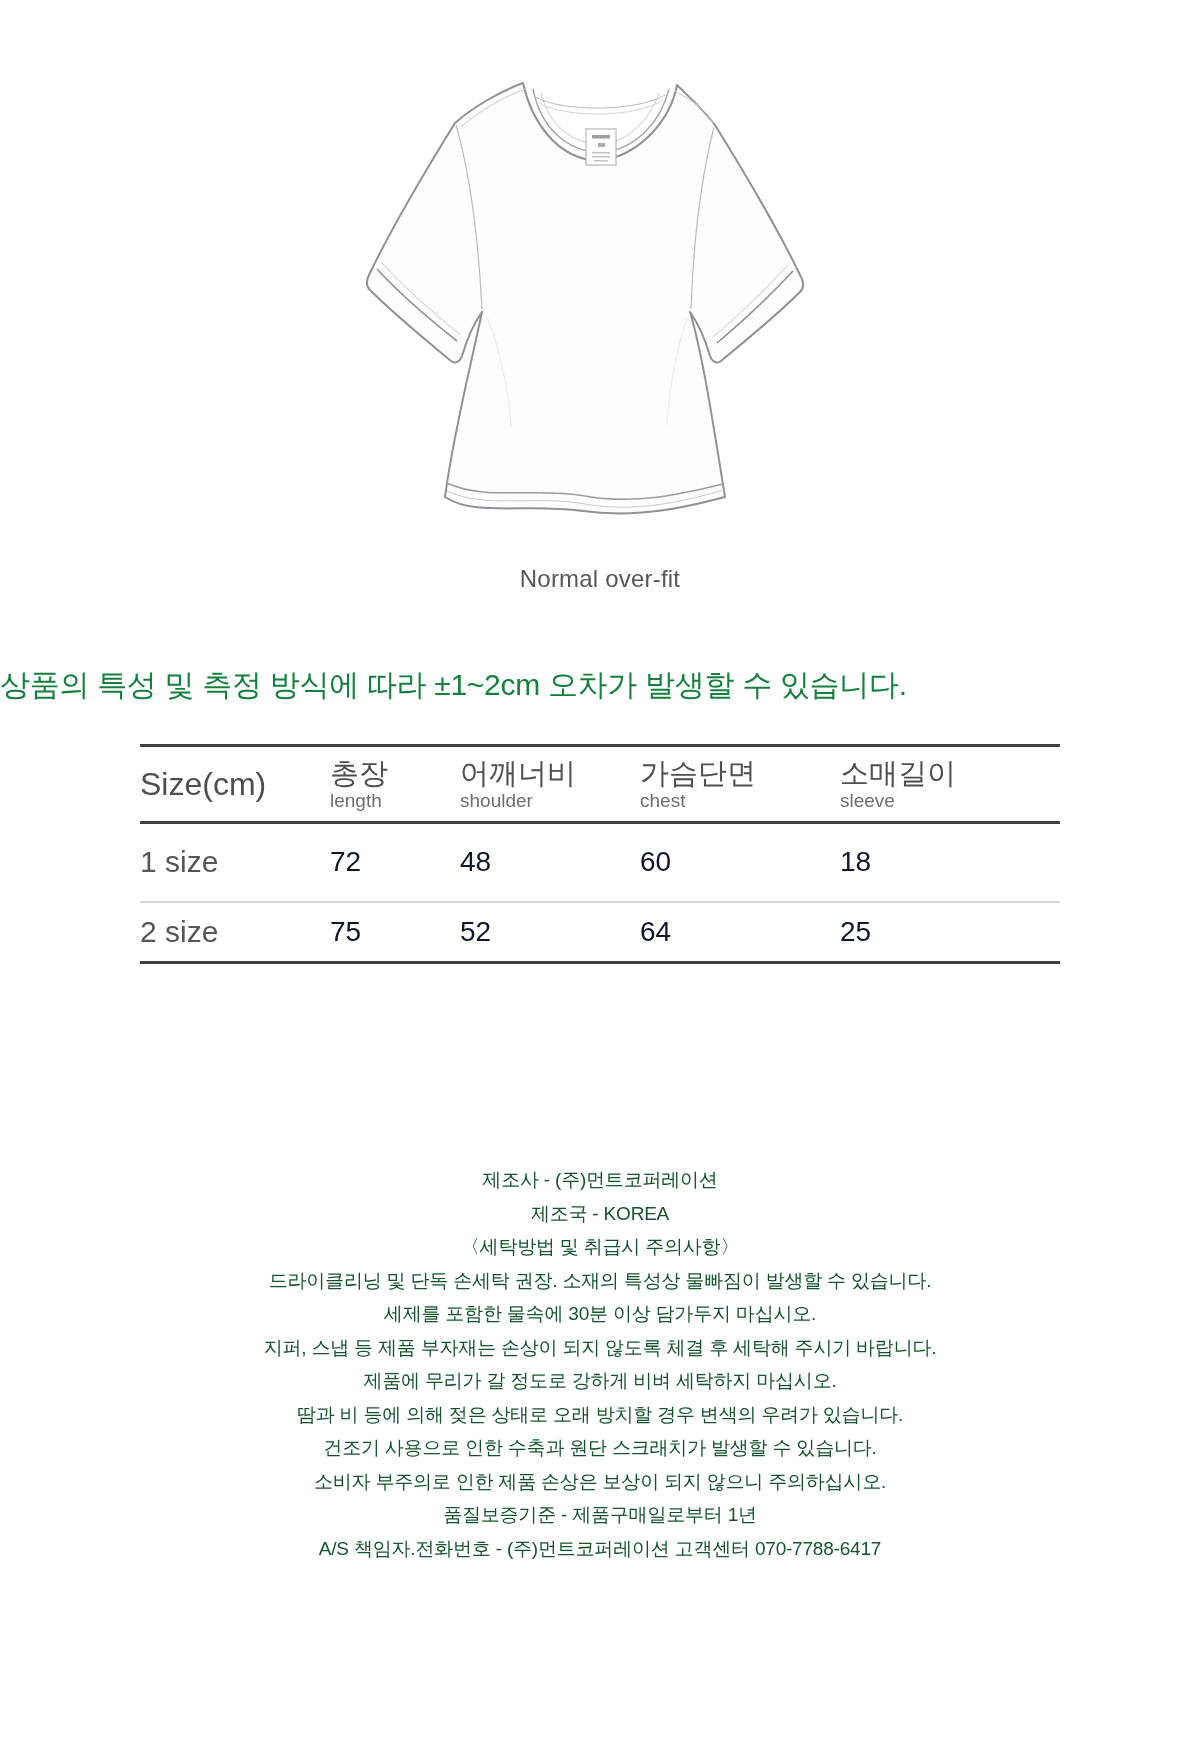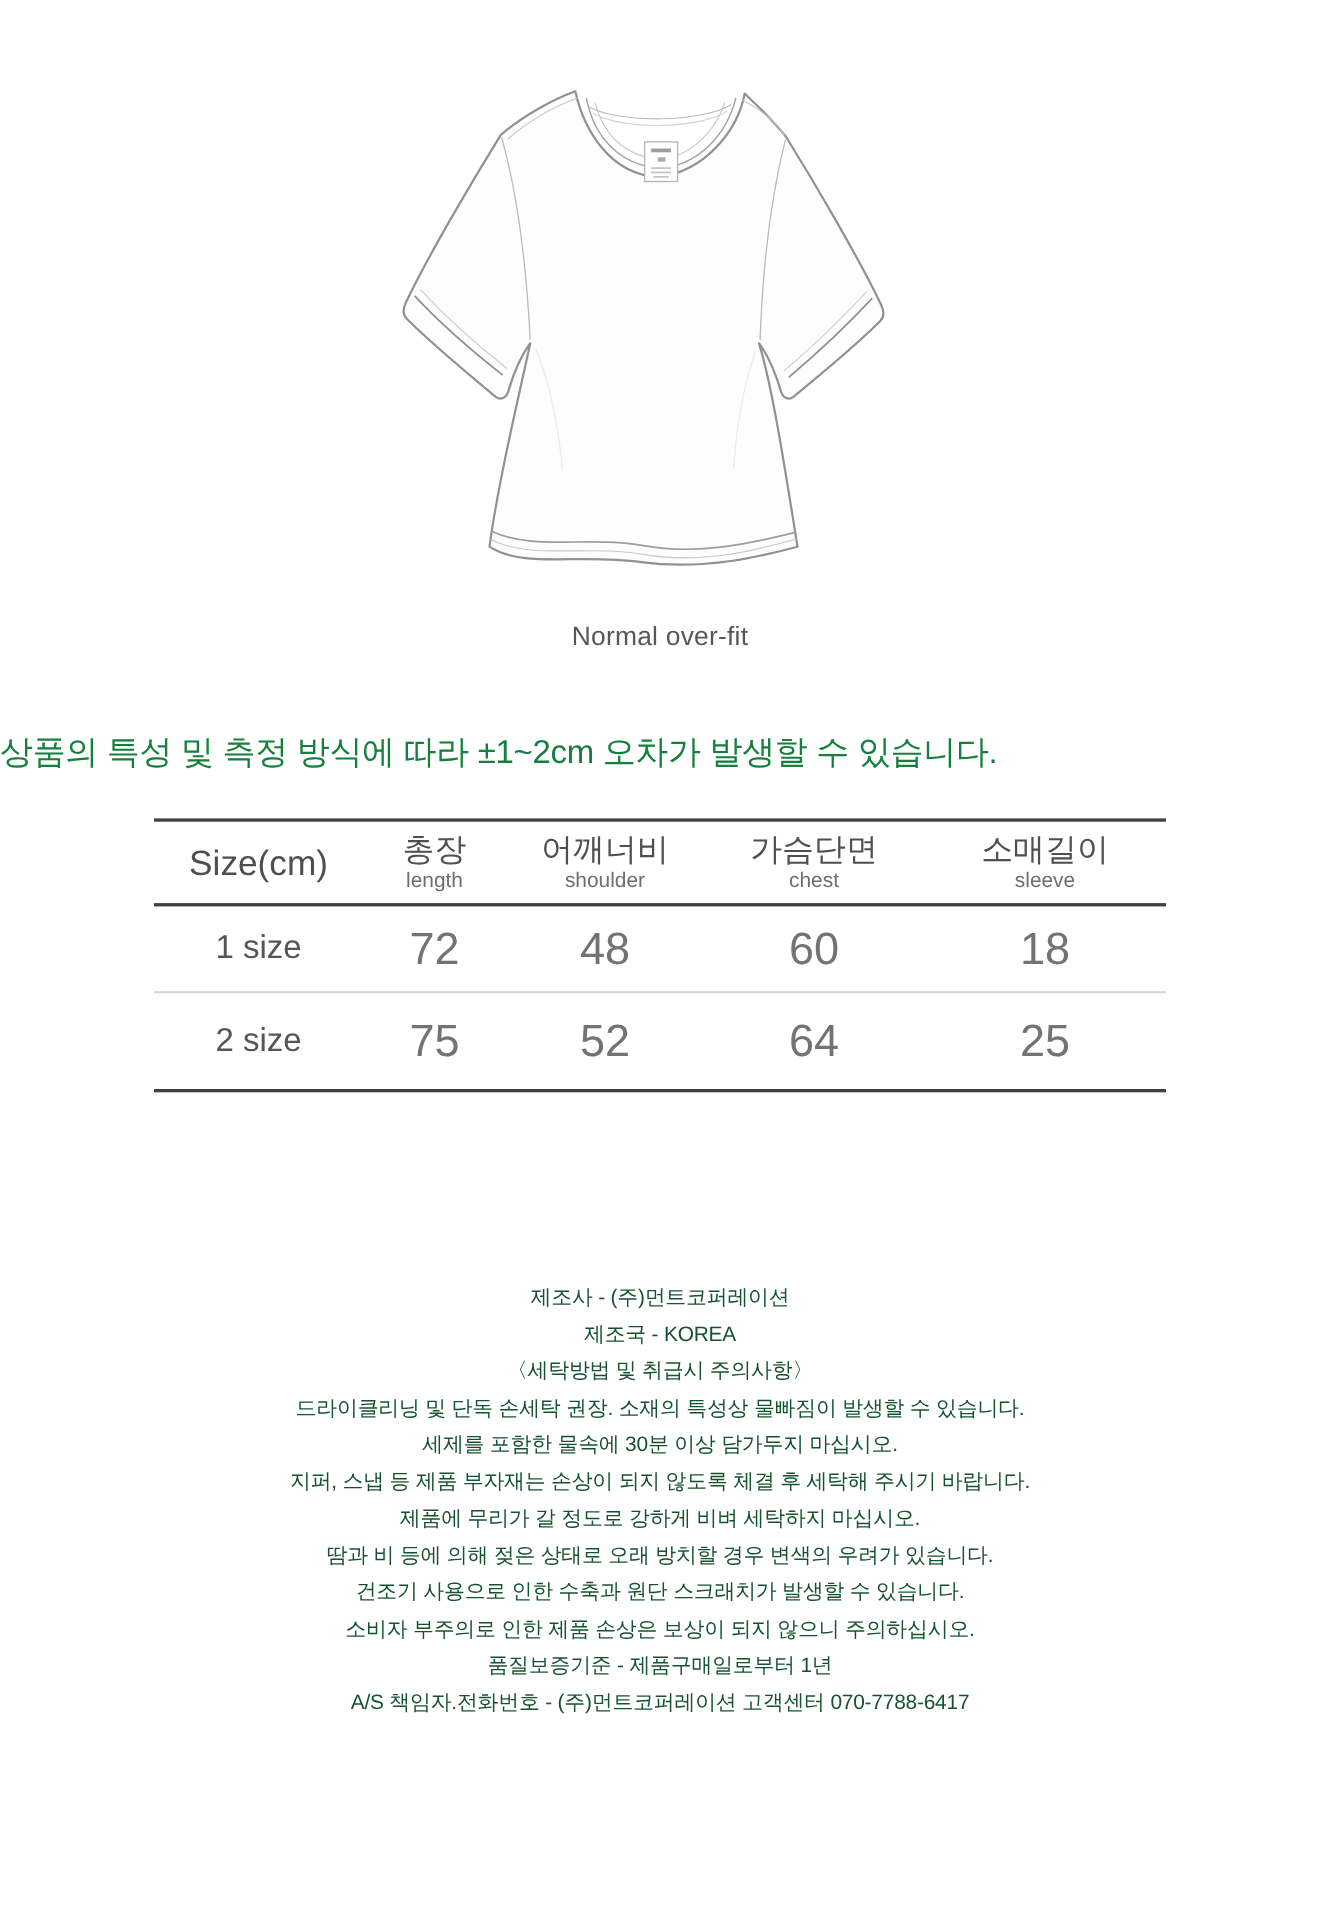--- a/index.html
+++ b/index.html
@@ -20,31 +20,31 @@
     position:absolute; top:666px; left:0; width:100%;
     font-size:30px; line-height:38px; color:#15803d;
     letter-spacing:-0.3px;
   }
   table.size-table{
     position:absolute; left:140px; top:744px; width:920px;
     border-collapse:collapse; table-layout:fixed;
     border-top:3px solid #3f4043; border-bottom:3px solid #3f4043;
   }
   table.size-table th, table.size-table td{
-    text-align:center; vertical-align:middle; font-weight:normal;
+    text-align:left; vertical-align:middle; font-weight:normal;
     padding:0;
   }
   tr.header-row{ height:77px; border-bottom:3px solid #3f4043; }
   tr.data-row-1{ height:79px; border-bottom:2px solid #d8d8d8; }
-  tr.data-row-2{ height:90px; }
+  tr.data-row-2{ height:61px; }
   .h-size{ font-size:32px; color:#4e4f53; }
   .h-ko{ font-size:29px; line-height:33px; color:#4e4f53; }
   .h-en{ font-size:19px; line-height:22px; color:#6d6e72; }
   .cell-size{ font-size:30px; color:#55565a; }
-  .cell-val{ font-size:41px; color:#737373; }
+  .cell-val{ font-size:28px; color:#0f172a; }
   .product-info{
     position:absolute; top:1163px; left:0; width:100%;
     text-align:center; font-size:19px; line-height:33.5px; color:#14532d;
     letter-spacing:-0.2px;
   }
 </style>
 </head>
 <body>
 
 <div class="stage">

